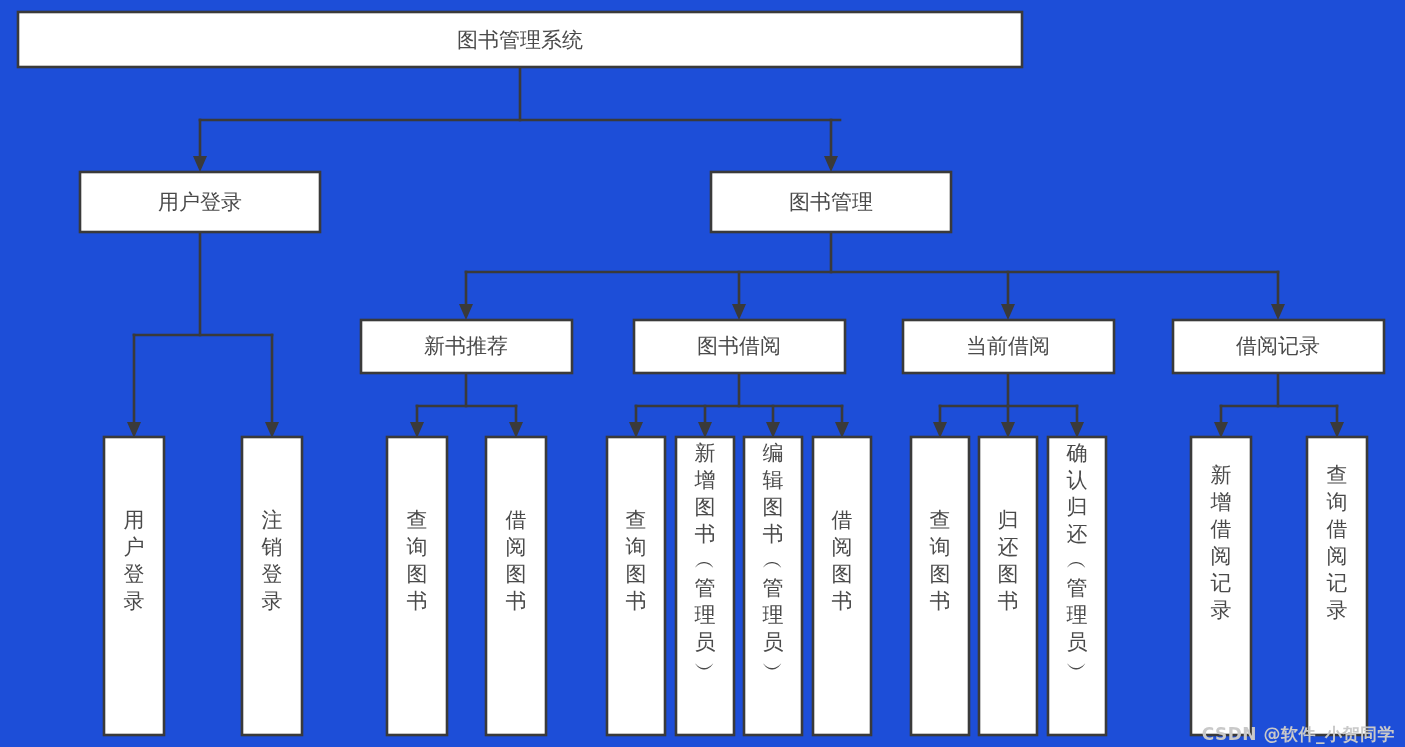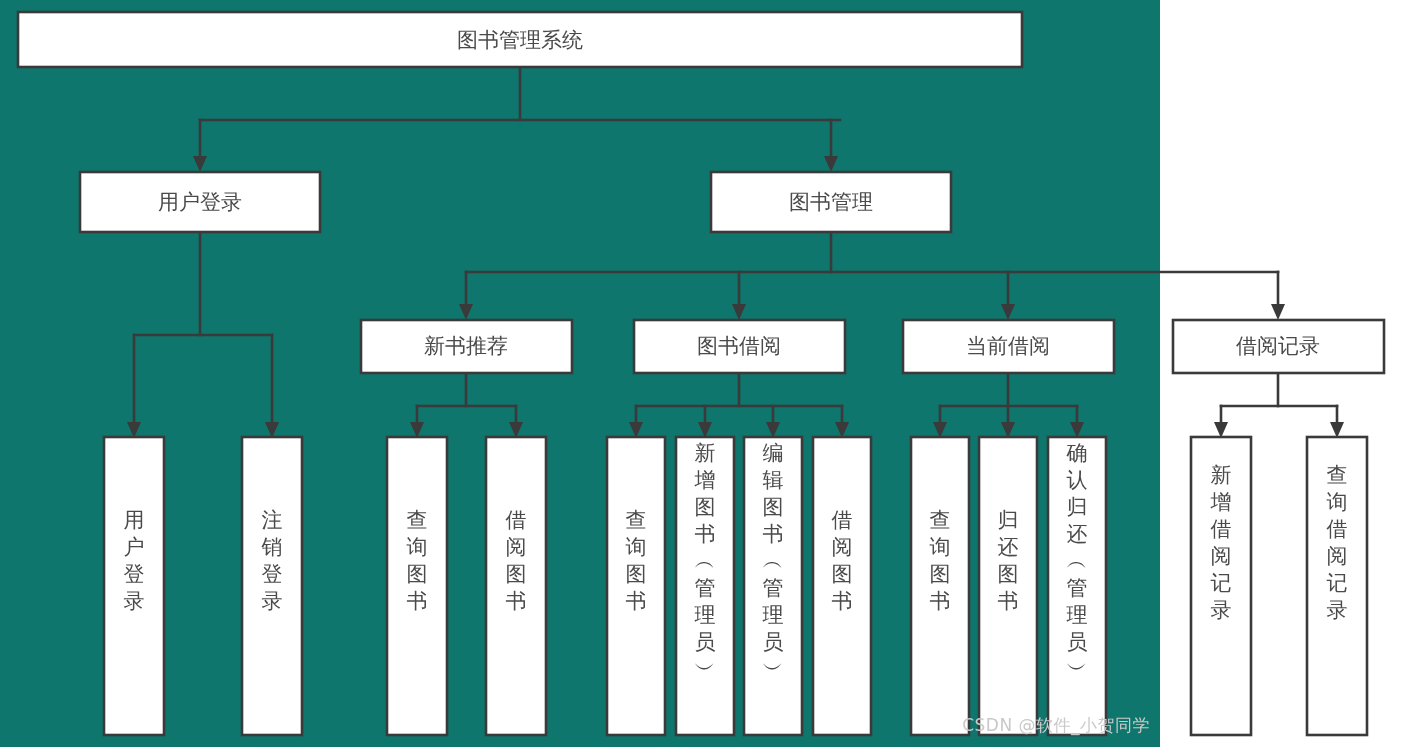--- a/index.html
+++ b/index.html
@@ -8,23 +8,23 @@
     background: #ffffff;
   }
   body {
     font-family: "DejaVu Sans", "Liberation Sans", sans-serif;
     width: 1405px;
     height: 747px;
     overflow: hidden;
   }
   #diagram-root {
     position: relative;
-    width: 1160px;
+    width: 1405px;
     height: 747px;
-    background: #0f766e;
+    background: #1d4ed8;
   }
   svg#flowchart {
     position: absolute;
     left: 0;
     top: 0;
     width: 1405px;
     height: 747px;
     display: block;
   }
   .node-rect {
@@ -51,27 +51,28 @@
   }
   .node-label-v {
     fill: #4a4a4a;
     font-family: "DejaVu Sans", "Liberation Sans", sans-serif;
     font-size: 21px;
     text-anchor: middle;
   }
   .watermark-text {
     position: absolute;
     right: 10px;
-    bottom: 10px;
+    bottom: 1px;
     color: #c9c9c9;
     font-family: "DejaVu Sans", "Liberation Sans", sans-serif;
     font-size: 17px;
     letter-spacing: 0.5px;
     white-space: nowrap;
     user-select: none;
+    font-weight: bold;
   }
 </style>
 </head>
 <body>
 
 <div id="diagram-root">
 
   <svg id="flowchart" viewBox="0 0 1405 747">
 
     <defs>

